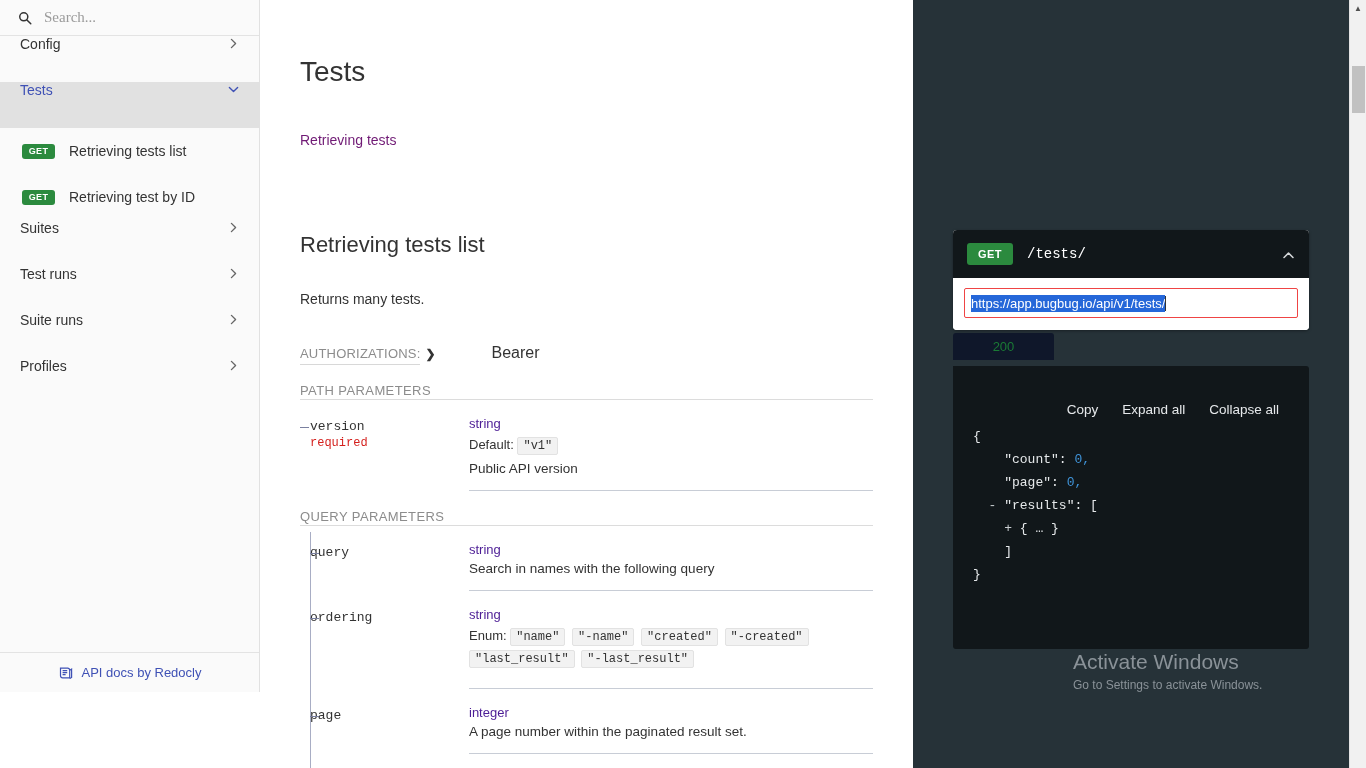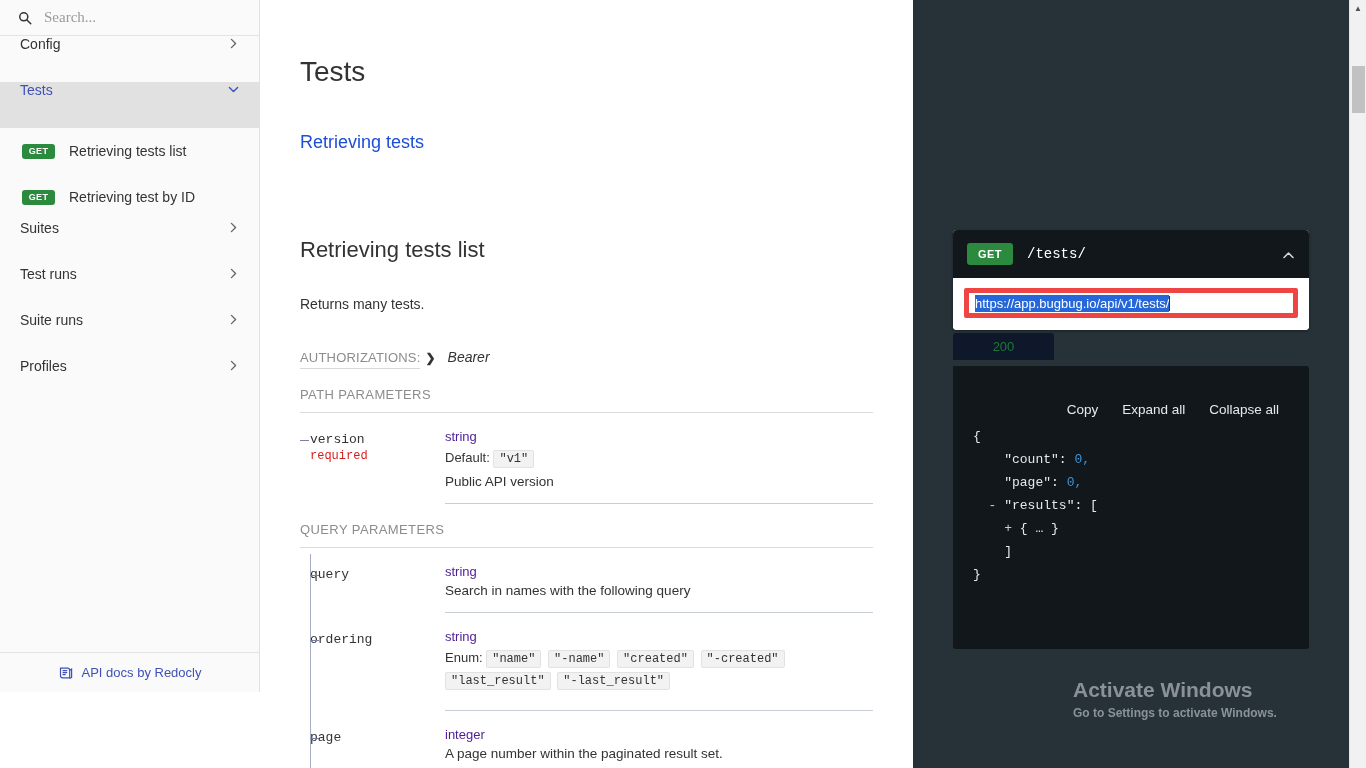--- a/index.html
+++ b/index.html
@@ -140,22 +140,22 @@
     position: relative;
   }
   h1.page-title {
     font-size: 28px;
     font-weight: normal;
     color: #333;
     margin: 56px 0 0 0;
     letter-spacing: 0;
   }
   .page-desc {
-    font-size: 18px;
-    color: #1d4ed8;
+    font-size: 14px;
+    color: #701a75;
     margin: 44px 0 0 0;
   }
   h2.op-title {
     font-size: 22px;
     font-weight: normal;
     color: #333;
     margin: 84px 0 0 0;
   }
   .op-desc {
     font-size: 14px;
@@ -178,38 +178,39 @@
     cursor: pointer;
   }
   .auth-chev {
     color: #333;
     font-weight: bold;
     font-size: 12px;
     margin: 0 12px 0 5px;
     display: inline-block;
   }
   .auth-value {
-    font-style: italic;
-    color: #333;
-    font-size: 14px;
+    color: #333;
+    font-size: 16px;
+    margin-left: 44px;
   }
   .section-head {
     margin: 18px 0 0 0;
     font-size: 13px;
     color: #8c8c8c;
     letter-spacing: 0.4px;
     text-transform: uppercase;
-    padding-bottom: 10px;
+    padding-bottom: 1px;
     border-bottom: 1px solid #dcdcdc;
   }
   .params { margin: 0; }
   .param-row {
     display: flex;
     padding: 16px 0 0 0;
     position: relative;
+    gap: 24px;
   }
   .param-row > .pname {
     width: 145px;
     flex: 0 0 145px;
     padding-left: 10px;
     position: relative;
   }
   .tick {
     position: absolute;
     left: 0px; top: 11px;
@@ -305,21 +306,21 @@
     color: #ffffff;
     flex: 1 1 auto;
   }
   .caret-up {
     width: 13px; height: 13px;
     color: #d5d8da;
     flex: 0 0 13px;
   }
   .url-wrap { padding: 10px 11px 12px 11px; background: #fff; }
   .url-box {
-    border: 5px solid #ef4444;
+    border: 1px solid #ef4444;
     border-radius: 2px;
     height: 30px;
     display: flex;
     align-items: center;
     padding: 0 6px;
     background: #fff;
     overflow: hidden;
   }
   .url-text {
     font-size: 13px;
@@ -408,24 +409,23 @@
     margin: 8px 0 0 0;
     white-space: pre;
   }
   .jkey { color: #e6e9eb; }
   .jnum { color: #3f93d8; }
   .jtog { color: #c9ced1; }
 
   .watermark {
     position: absolute;
     left: 160px;
-    top: 676px;
+    top: 648px;
     color: #7b8489;
     user-select: none;
-    font-weight: bold;
   }
   .wm-title { font-size: 21px; line-height: 27px; color: #8a9298; }
   .wm-sub { font-size: 12px; line-height: 21px; color: #8a9298; }
 
   
   .scrollbar {
     position: absolute;
     right: 0; top: 0;
     width: 17px;
     height: 768px;

